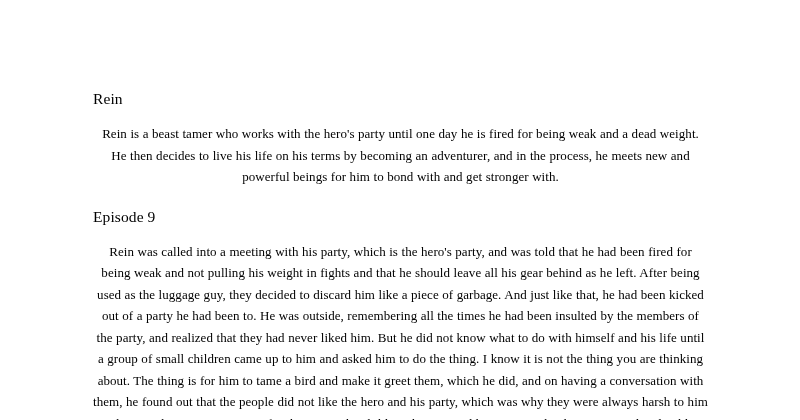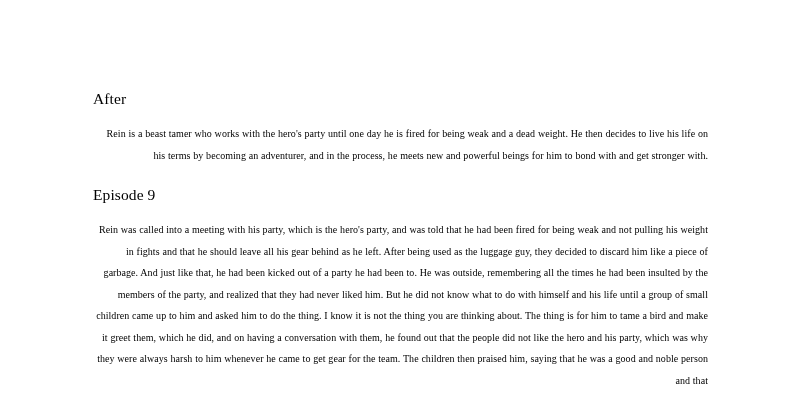--- a/index.html
+++ b/index.html
@@ -28,38 +28,38 @@
     width: 615px;
   }
   .heading {
     font-size: 15.5px;
     line-height: 21px;
     margin: 0 0 14px 0;
     font-weight: normal;
     letter-spacing: 0.1px;
   }
   .para {
-    font-size: 10px;
+    font-size: 13px;
     line-height: 21.5px;
     margin: 0 0 18px 0;
-    text-align: right;
+    text-align: center;
     letter-spacing: 0.05px;
     word-spacing: 0.2px;
   }
   .para.last {
     margin-bottom: 0;
   }
 </style>
 </head>
 <body>
 
 <div class="page">
   <div class="doc-body">
 
-    <p class="heading">After</p>
+    <p class="heading">Rein</p>
 
     <p class="para">Rein is a beast tamer who works with the hero's party until one day he is fired for being weak and a dead weight. He then decides to live his life on his terms by becoming an adventurer, and in the process, he meets new and powerful beings for him to bond with and get stronger with.</p>
 
     <p class="heading">Episode 9</p>
 
     <p class="para last">Rein was called into a meeting with his party, which is the hero's party, and was told that he had been fired for being weak and not pulling his weight in fights and that he should leave all his gear behind as he left. After being used as the luggage guy, they decided to discard him like a piece of garbage. And just like that, he had been kicked out of a party he had been to. He was outside, remembering all the times he had been insulted by the members of the party, and realized that they had never liked him. But he did not know what to do with himself and his life until a group of small children came up to him and asked him to do the thing. I know it is not the thing you are thinking about. The thing is for him to tame a bird and make it greet them, which he did, and on having a conversation with them, he found out that the people did not like the hero and his party, which was why they were always harsh to him whenever he came to get gear for the team. The children then praised him, saying that he was a good and noble person and that</p>
 
   </div>
 </div>
 

